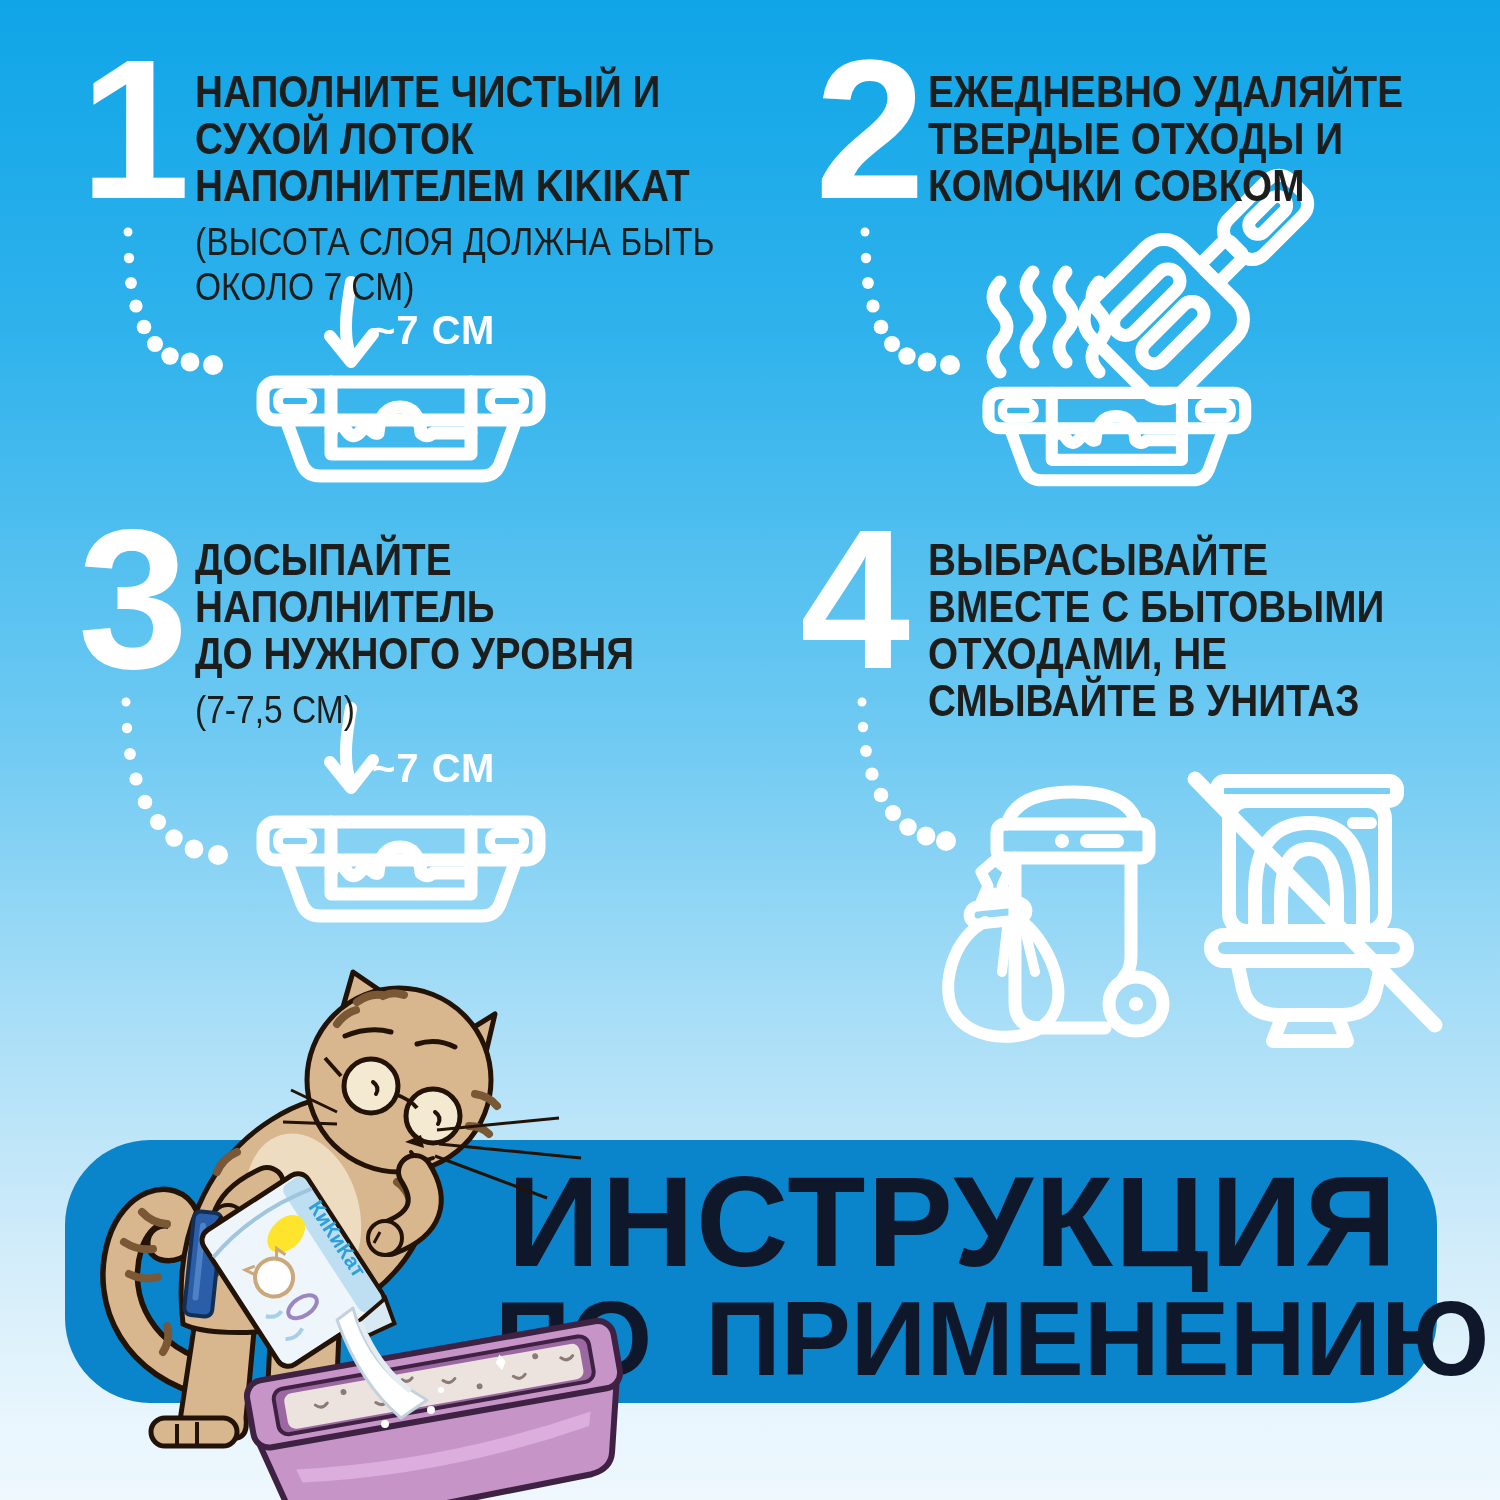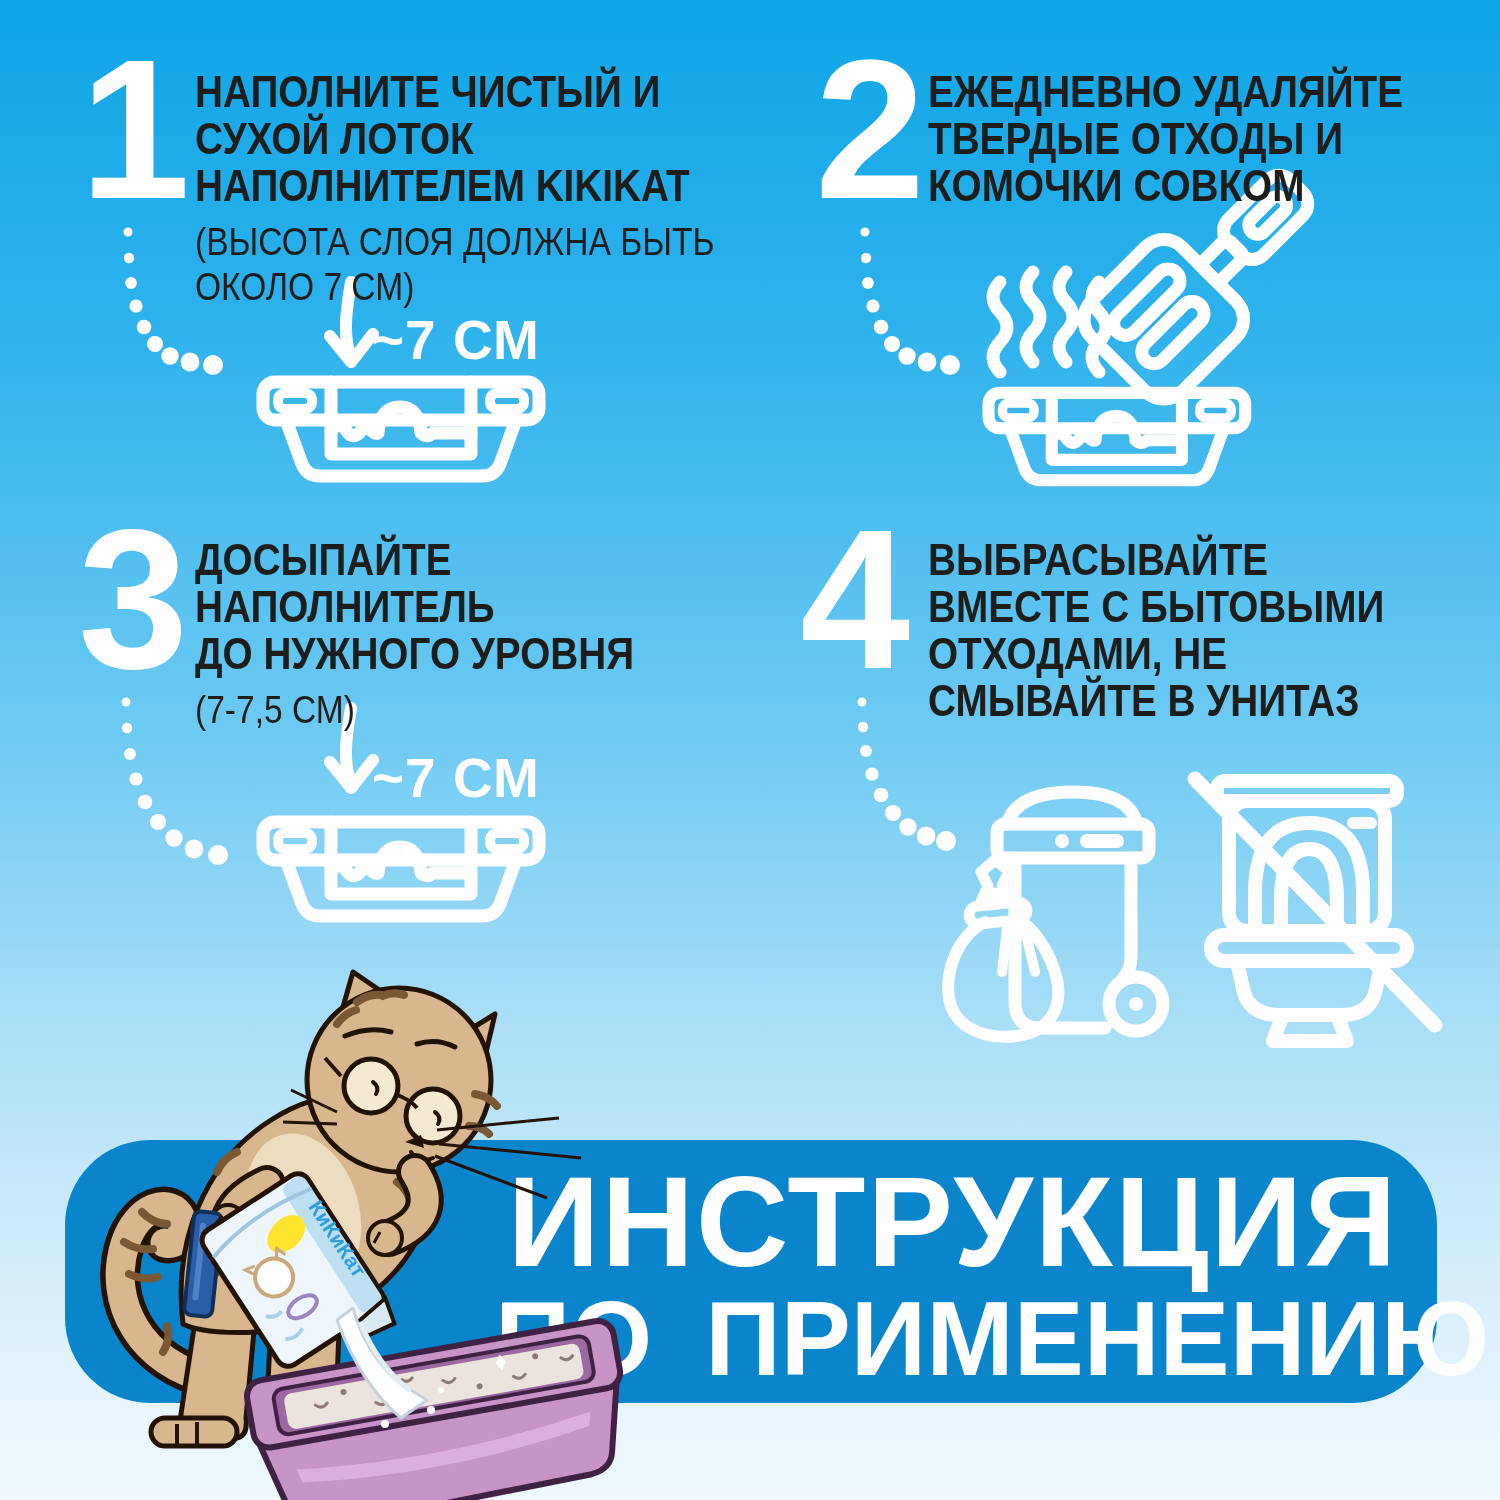--- a/index.html
+++ b/index.html
@@ -7,23 +7,23 @@
     position:relative;width:1500px;height:1500px;overflow:hidden;
     background:linear-gradient(180deg,#0fa5e7 0%,#2fb2ec 22%,#6cc9f2 48%,#a9def7 68%,#d3edfa 84%,#e9f6fd 95%,#eef8fd 100%);
     font-family:"Liberation Sans",sans-serif;
   }
   .num{position:absolute;z-index:3;color:#fff;font-weight:800;font-size:198px;line-height:150px;letter-spacing:-4px;}
   .step-text{position:absolute;z-index:3;color:#1d1d1b;font-weight:700;transform:scaleX(.86);transform-origin:0 0;}
   .step-text .ln{display:block;white-space:nowrap;}
   .big .ln{font-size:45px;line-height:47px;}
   .note{margin-top:10px;font-weight:400;}
   .note .ln{font-size:39px;line-height:45px;}
-  .depth{position:absolute;z-index:3;color:#fff;font-weight:700;font-size:55px;letter-spacing:1px;white-space:nowrap;}
+  .depth{position:absolute;z-index:3;color:#fff;font-weight:700;font-size:40px;letter-spacing:1px;white-space:nowrap;}
   .banner{position:absolute;z-index:1;left:65px;top:1140px;width:1372px;height:263px;background:#0a84cb;border-radius:85px;}
-  .banner-text{position:absolute;left:430px;right:26px;top:24px;text-align:center;color:#ffffff;font-weight:700;}
+  .banner-text{position:absolute;left:430px;right:26px;top:24px;text-align:center;color:#0f172a;font-weight:700;}
   .b1{font-size:128px;line-height:116px;letter-spacing:2px;white-space:nowrap;}
   .b2{font-size:105px;line-height:106px;margin-top:6px;word-spacing:24px;white-space:nowrap;}
   svg.art{position:absolute;left:0;top:0;z-index:2;}
 </style>
 </head>
 <body>
 
 <div class="frame">
 
   <div class="banner">

